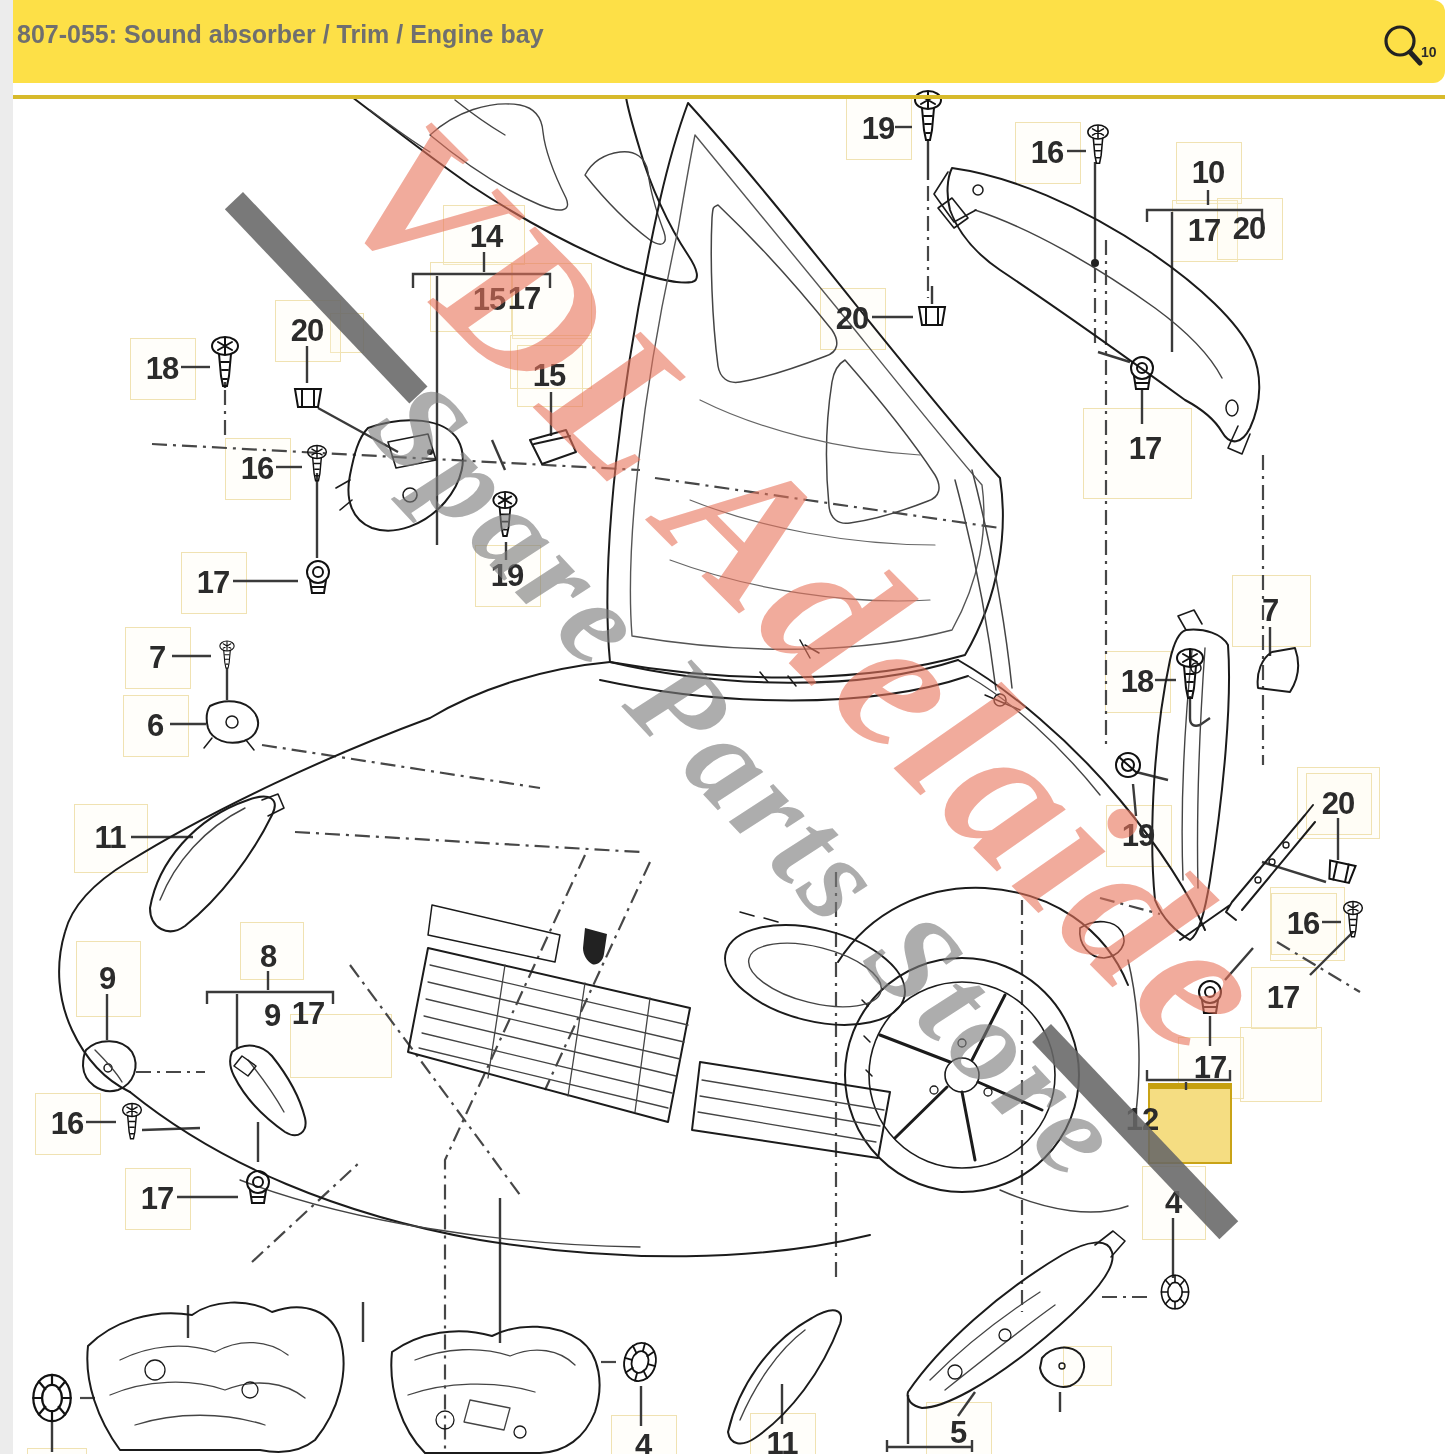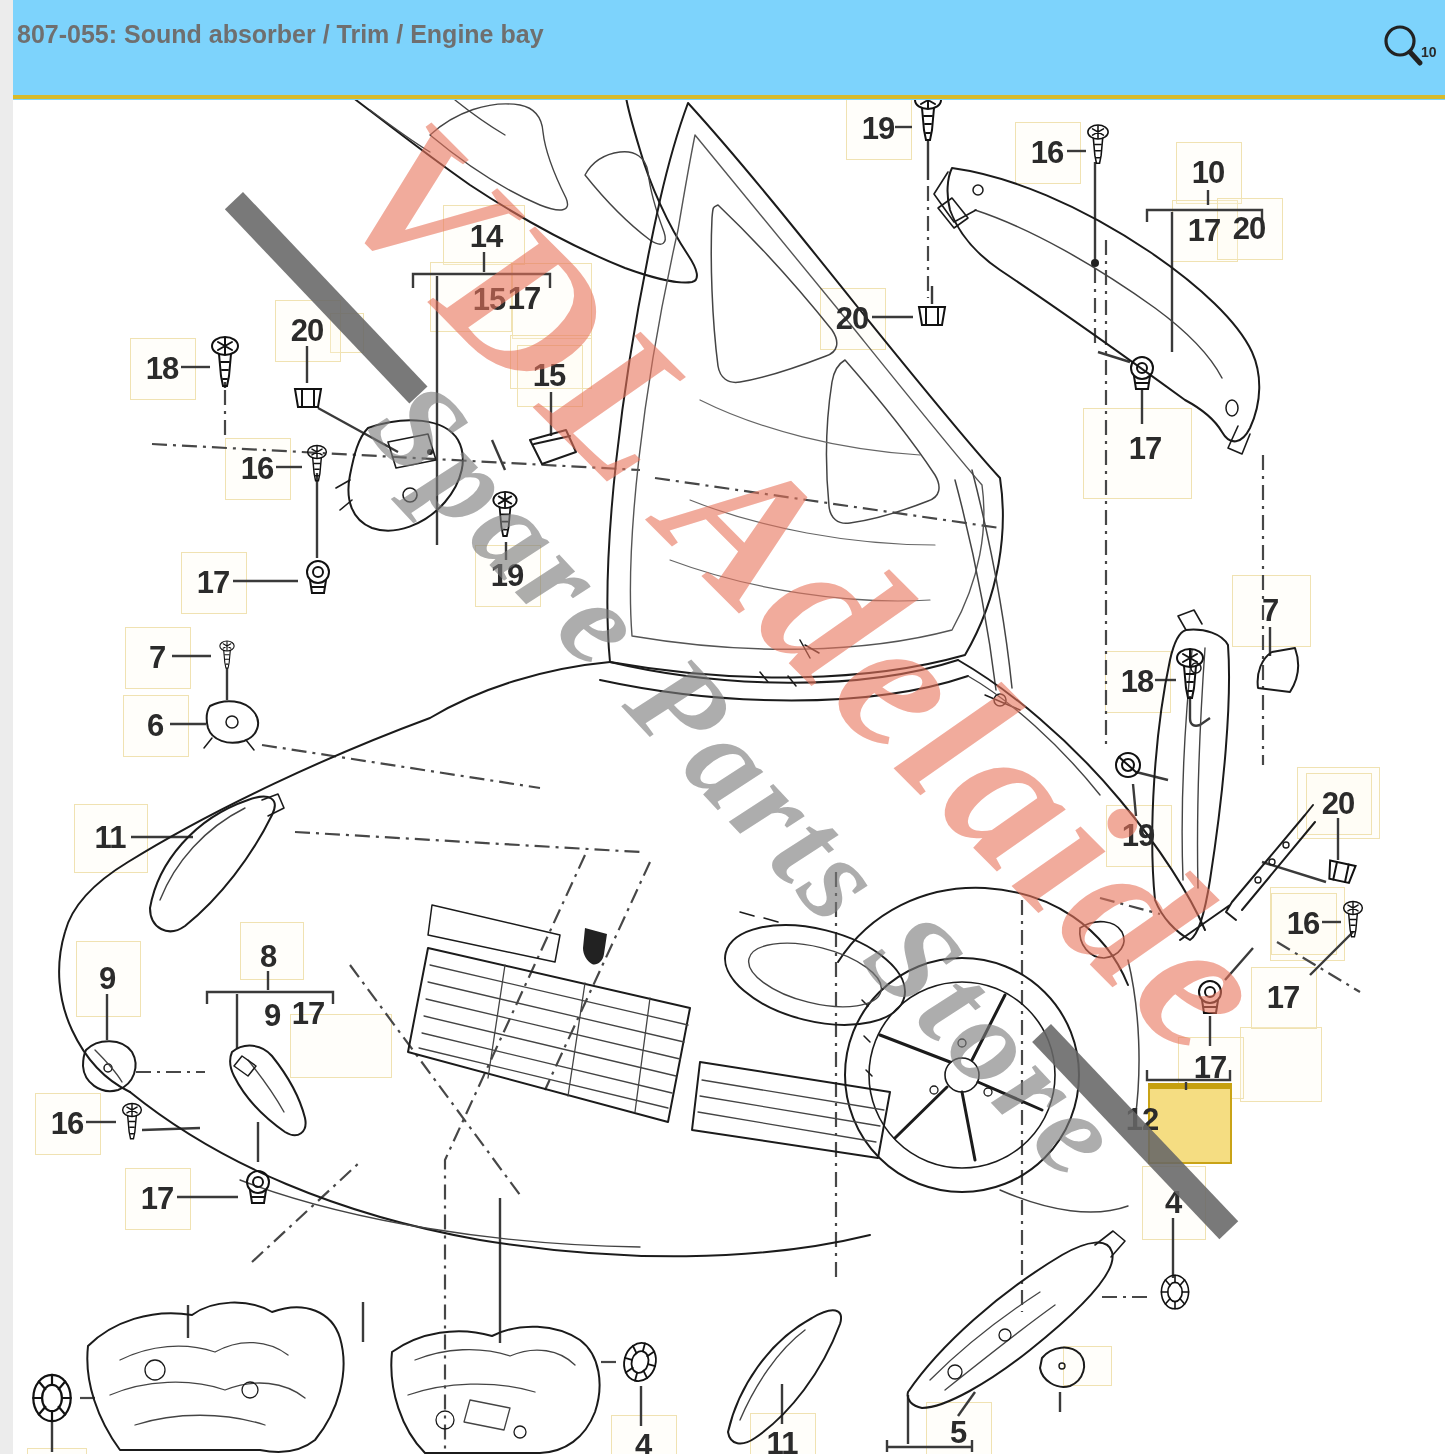--- a/index.html
+++ b/index.html
@@ -1,20 +1,20 @@
 <!DOCTYPE html>
 <html style="--rule: #d7ba2b; --hotspot-border: #f0e2b2; --hl-fill: #f5dd82; --hl-border: #c9a316; --label-color: #2b2b2b;"><head>
 <meta charset="utf-8">
 <style>
   html,body{margin:0;padding:0;background:#fff;}
   .page{position:relative;width:1445px;height:1454px;overflow:hidden;background:#ffffff;
         font-family:"Liberation Sans",sans-serif;}
   .left-gutter{position:absolute;left:0;top:0;width:13px;height:100%;background:#ececec;z-index:60;}
   
-  .header{position:absolute;left:0;top:0;width:100%;height:100px;background:#7dd3fc;z-index:50;}
+  .header{position:absolute;left:0;top:0;width:100%;height:83px;background:#fde047;z-index:50;border-radius:12px;}
   .page-title{position:absolute;left:17px;top:20px;font-size:25px;font-weight:bold;color:#6f6f6f;
               letter-spacing:0px;white-space:nowrap;}
   .search{position:absolute;right:0px;top:18px;width:68px;height:52px;}
   .search svg{position:absolute;left:0;top:0;}
   .zoomtxt{position:absolute;left:44px;top:26px;font-size:14px;font-weight:bold;color:#2b2b2b;}
   .rule{position:absolute;left:0;top:95px;width:100%;height:4px;background:var(--rule,#d7ba2b);z-index:55;}
   
   .art{position:absolute;left:0;top:0;z-index:10;}
   #hotspots{position:absolute;left:0;top:0;width:100%;height:100%;z-index:5;}
   #labels{position:absolute;left:0;top:0;width:100%;height:100%;z-index:30;}

